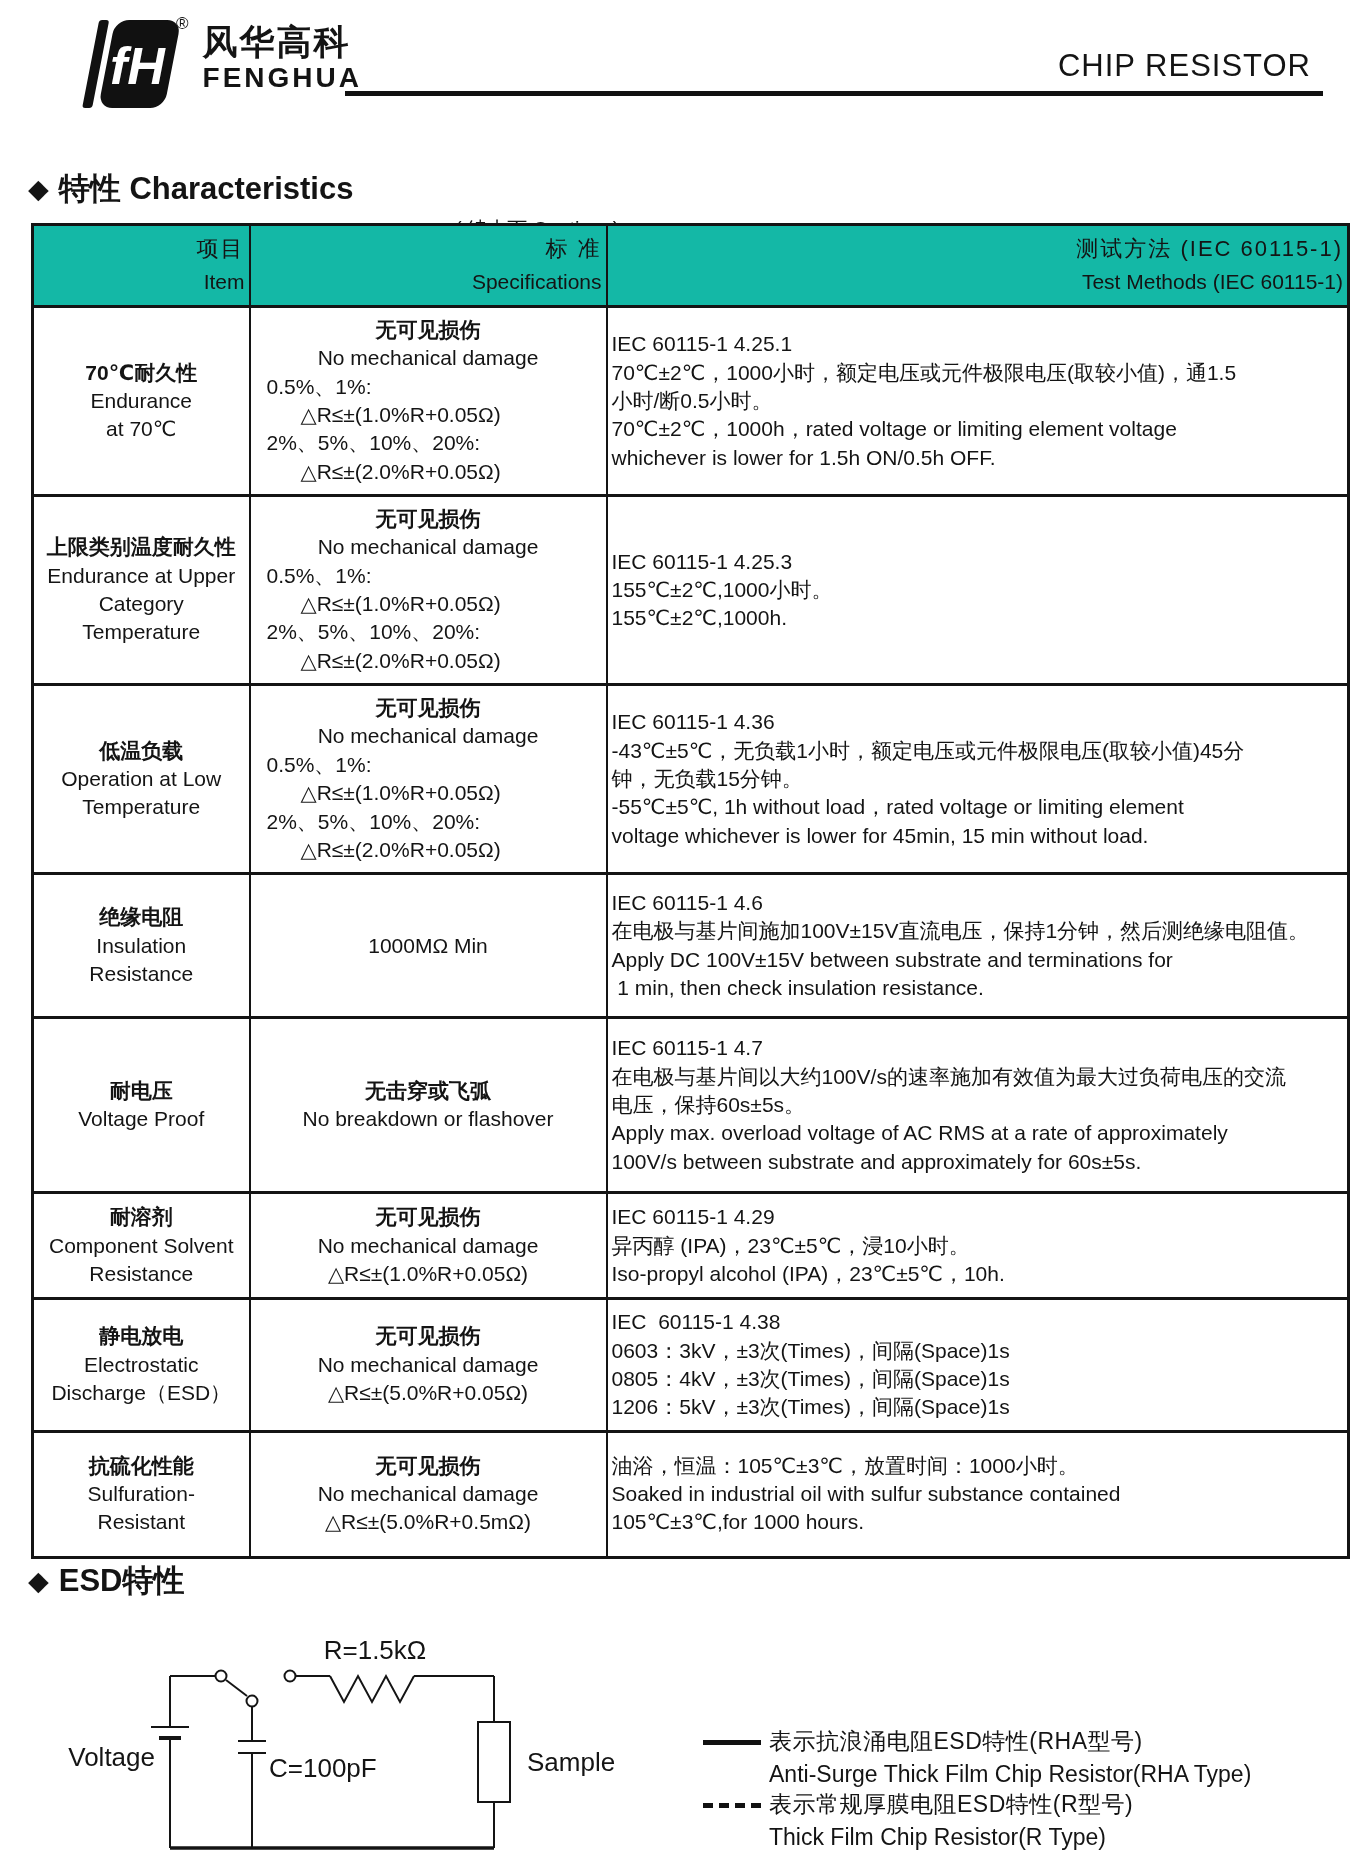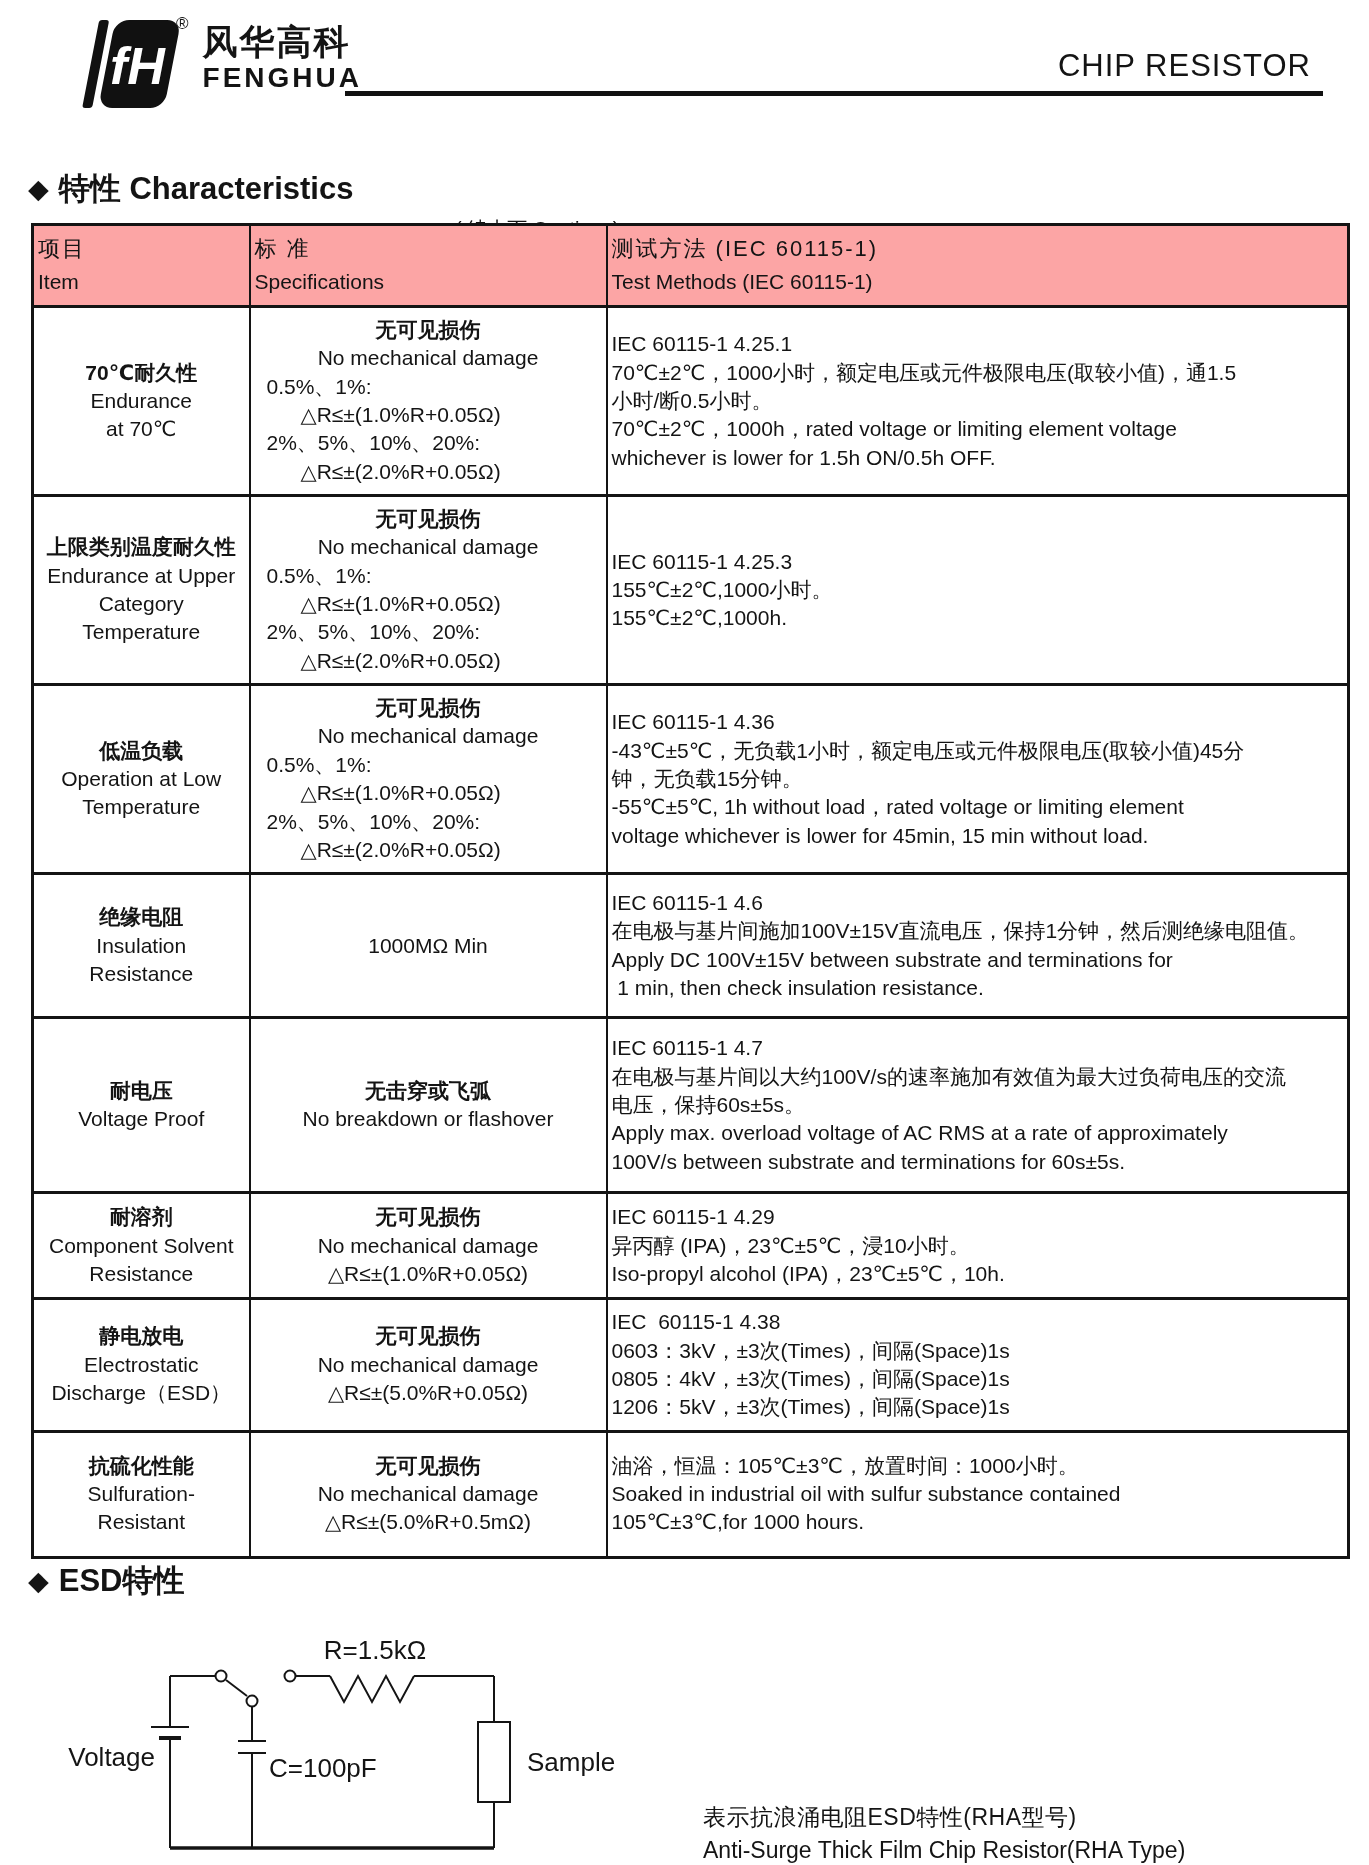--- a/index.html
+++ b/index.html
@@ -28,38 +28,38 @@
   .heading-esd{top:1560px;}
   .continue-note{position:absolute;left:455px;top:216px;font-size:20px;}
   
   .char-table{
     position:absolute;left:31px;top:223px;width:1316px;
     border-collapse:collapse;table-layout:fixed;
     font-size:21px;line-height:1.35;
   }
   .char-table,.char-table th,.char-table td{border:3px solid #141414;}
   .char-table th,.char-table td{border-left-width:2px;border-right-width:2px;vertical-align:middle;padding:8px 4px;}
-  .char-table th{background:#fca5a5;font-weight:normal;text-align:left;}
+  .char-table th{background:#14b8a6;font-weight:normal;text-align:right;}
   .th-cn{font-size:22px;letter-spacing:2px;}
   .th-en{font-size:21px;margin-top:4px;letter-spacing:0;}
   .cell-item{text-align:center;}
   .cell-item .item-cn{font-weight:bold;}
   .cell-spec{text-align:center;}
   .cell-spec .l-center{text-align:center;}
   .cell-spec .l-left{text-align:left;padding-left:12px;}
   .cell-spec .l-indent{text-align:left;padding-left:46px;}
   .cell-spec .bold{font-weight:bold;}
   .cell-method{text-align:left;padding-left:14px;padding-right:6px;}
   .m-line{white-space:pre-wrap;}
   
   .circuit-svg{position:absolute;left:55px;top:1635px;}
   .circuit-svg text{font-family:"Liberation Sans","DejaVu Sans",sans-serif;font-size:26px;fill:#141414;}
   
   .esd-legend{position:absolute;left:703px;top:1727px;width:660px;font-size:23px;line-height:1.28;}
-  .legend-item{display:flex;align-items:flex-start;flex-direction:column;}
+  .legend-item{display:flex;align-items:flex-start;}
   .legend-swatch{flex:0 0 58px;height:0;margin:13px 8px 0 0;}
   .legend-swatch.solid{border-top:5px solid #111;}
   .legend-swatch.dashed{border-top:5px dashed #111;}
   .legend-cn{letter-spacing:0.5px;}
   .legend-en{margin-top:4px;}
 </style>
 </head>
 <body>
 
 <div class="page">
@@ -198,21 +198,21 @@
           </td>
           <td class="cell-spec">
             <div class="l-center bold">无击穿或飞弧</div>
             <div class="l-center">No breakdown or flashover</div>
           </td>
           <td class="cell-method">
             <div class="m-line">IEC 60115-1 4.7</div>
             <div class="m-line">在电极与基片间以大约100V/s的速率施加有效值为最大过负荷电压的交流</div>
             <div class="m-line">电压，保持60s±5s。</div>
             <div class="m-line">Apply max. overload voltage of AC RMS at a rate of approximately</div>
-            <div class="m-line">100V/s between substrate and terminations for 60s±5s.</div>
+            <div class="m-line">100V/s between substrate and approximately for 60s±5s.</div>
           </td>
         </tr>
         <tr style="height: 106px;">
           <td class="cell-item">
             <div class="item-cn">耐溶剂</div>
             <div class="item-en">Component Solvent</div>
             <div class="item-en">Resistance</div>
           </td>
           <td class="cell-spec">
             <div class="l-center bold">无可见损伤</div>

